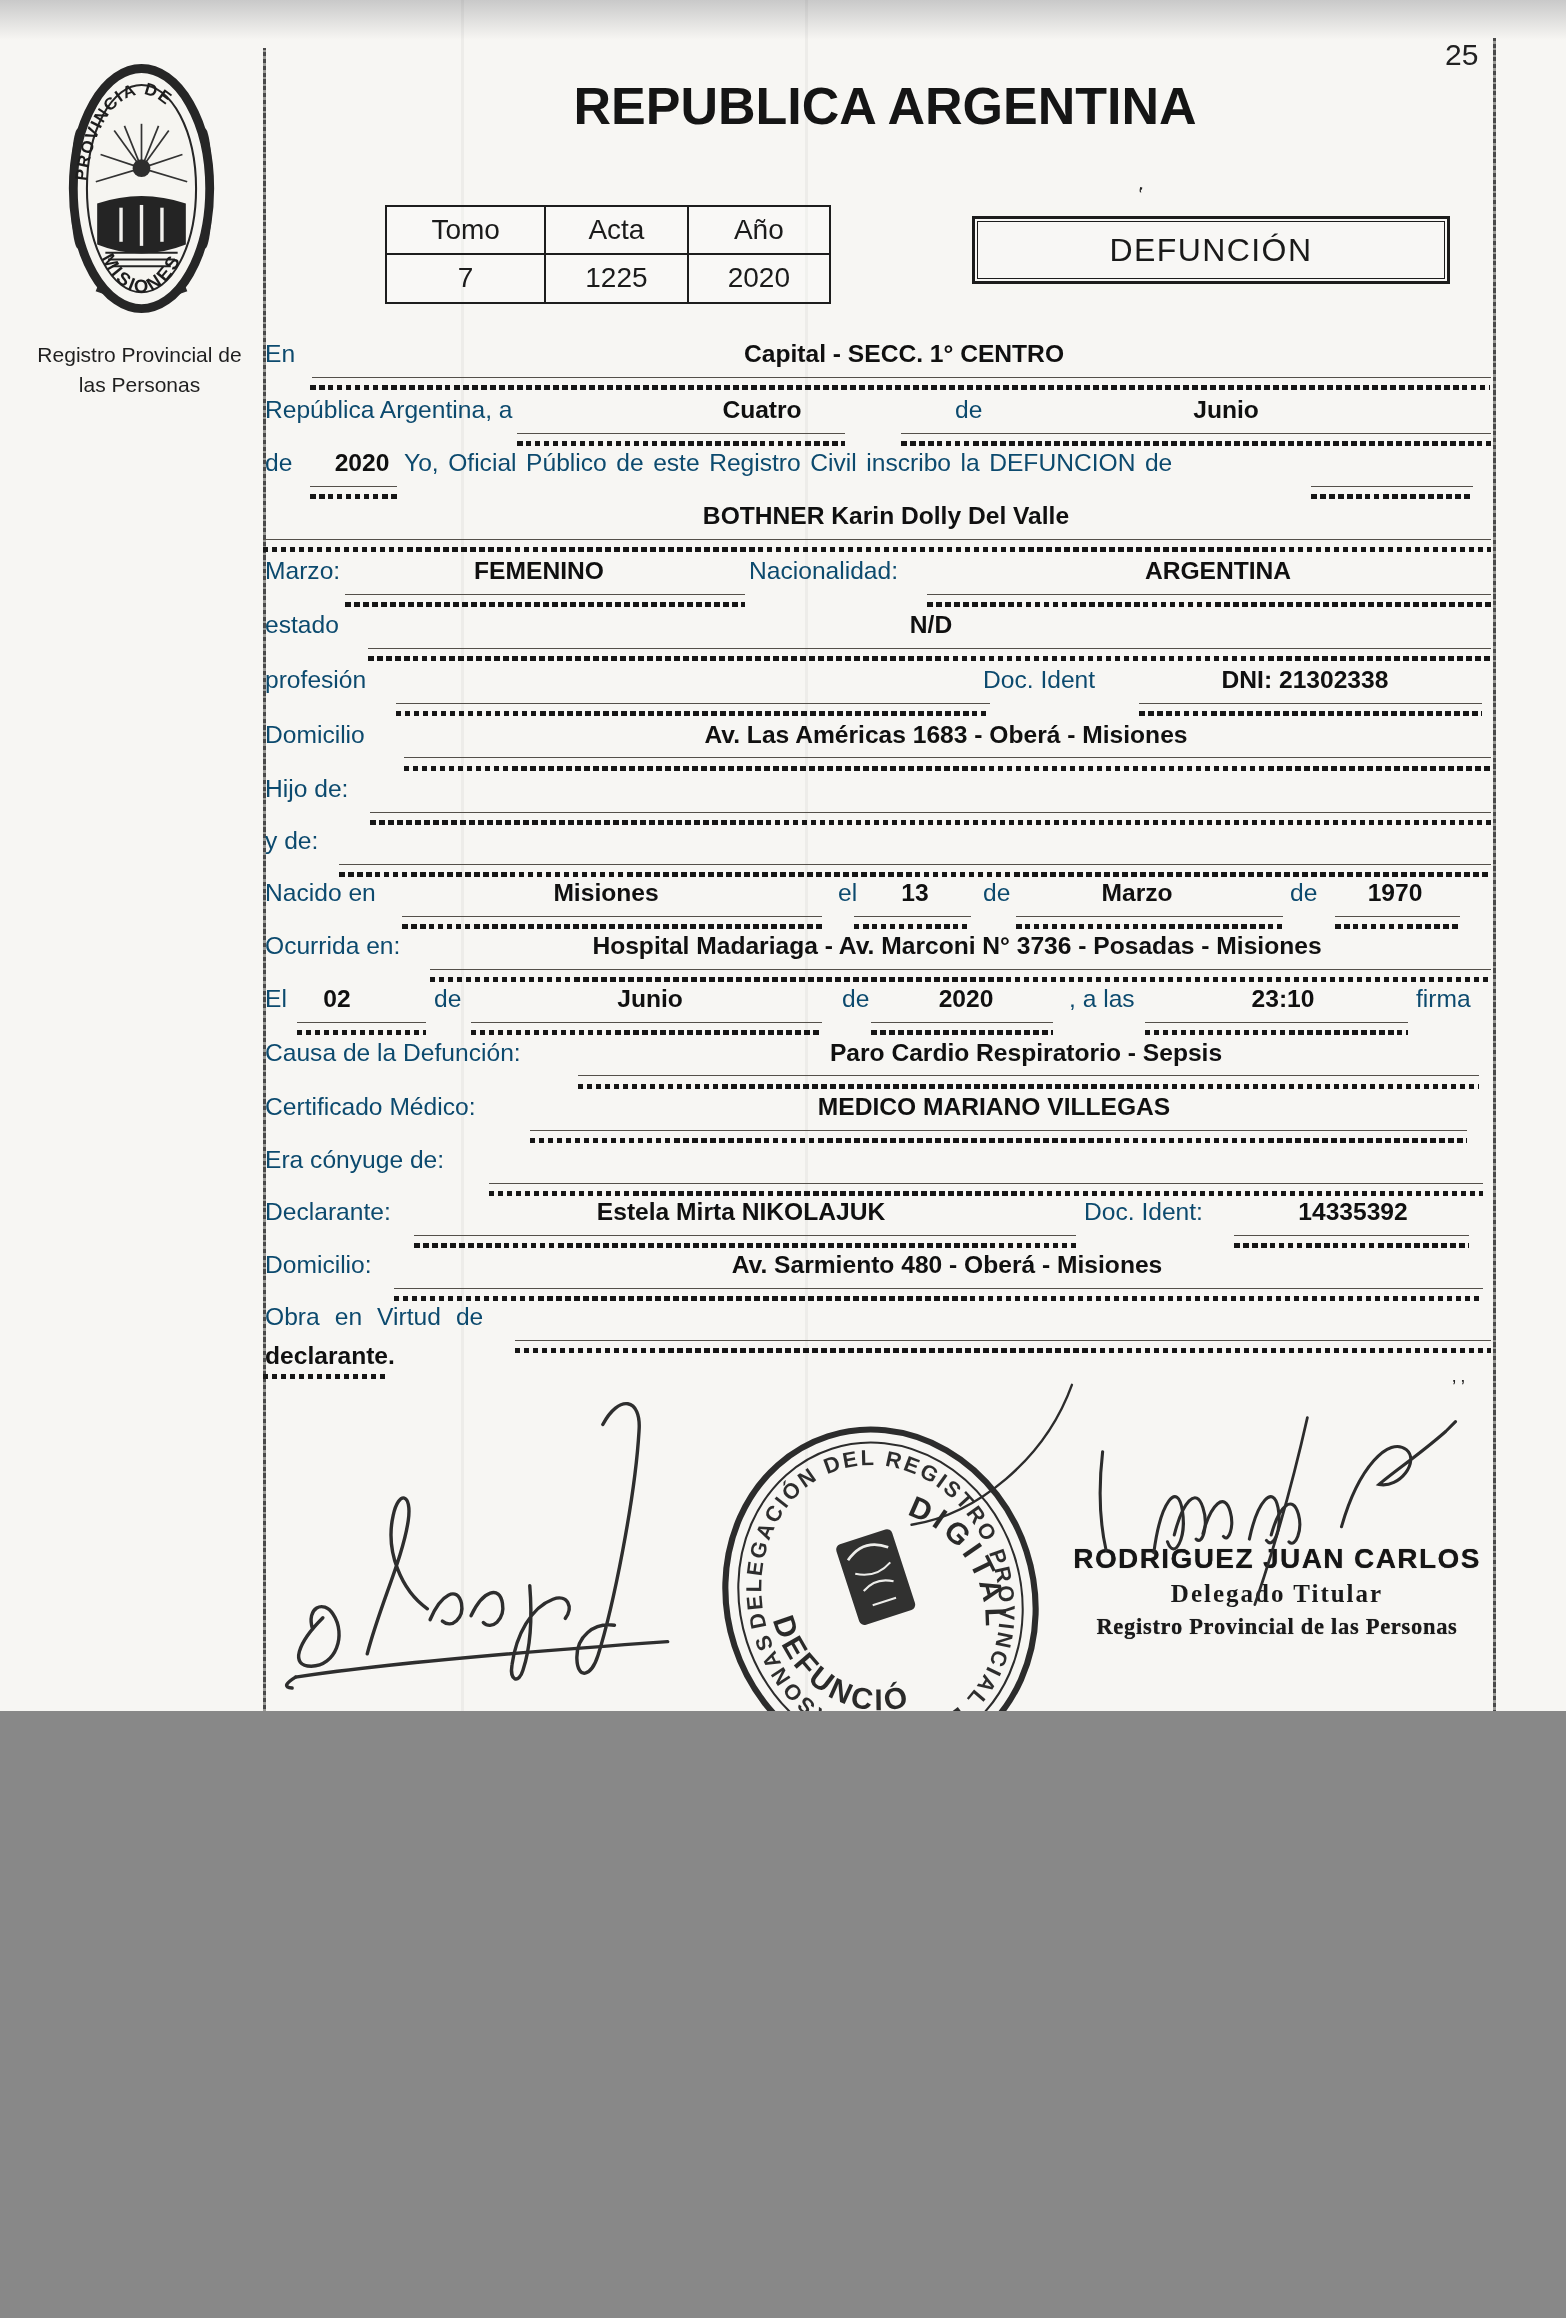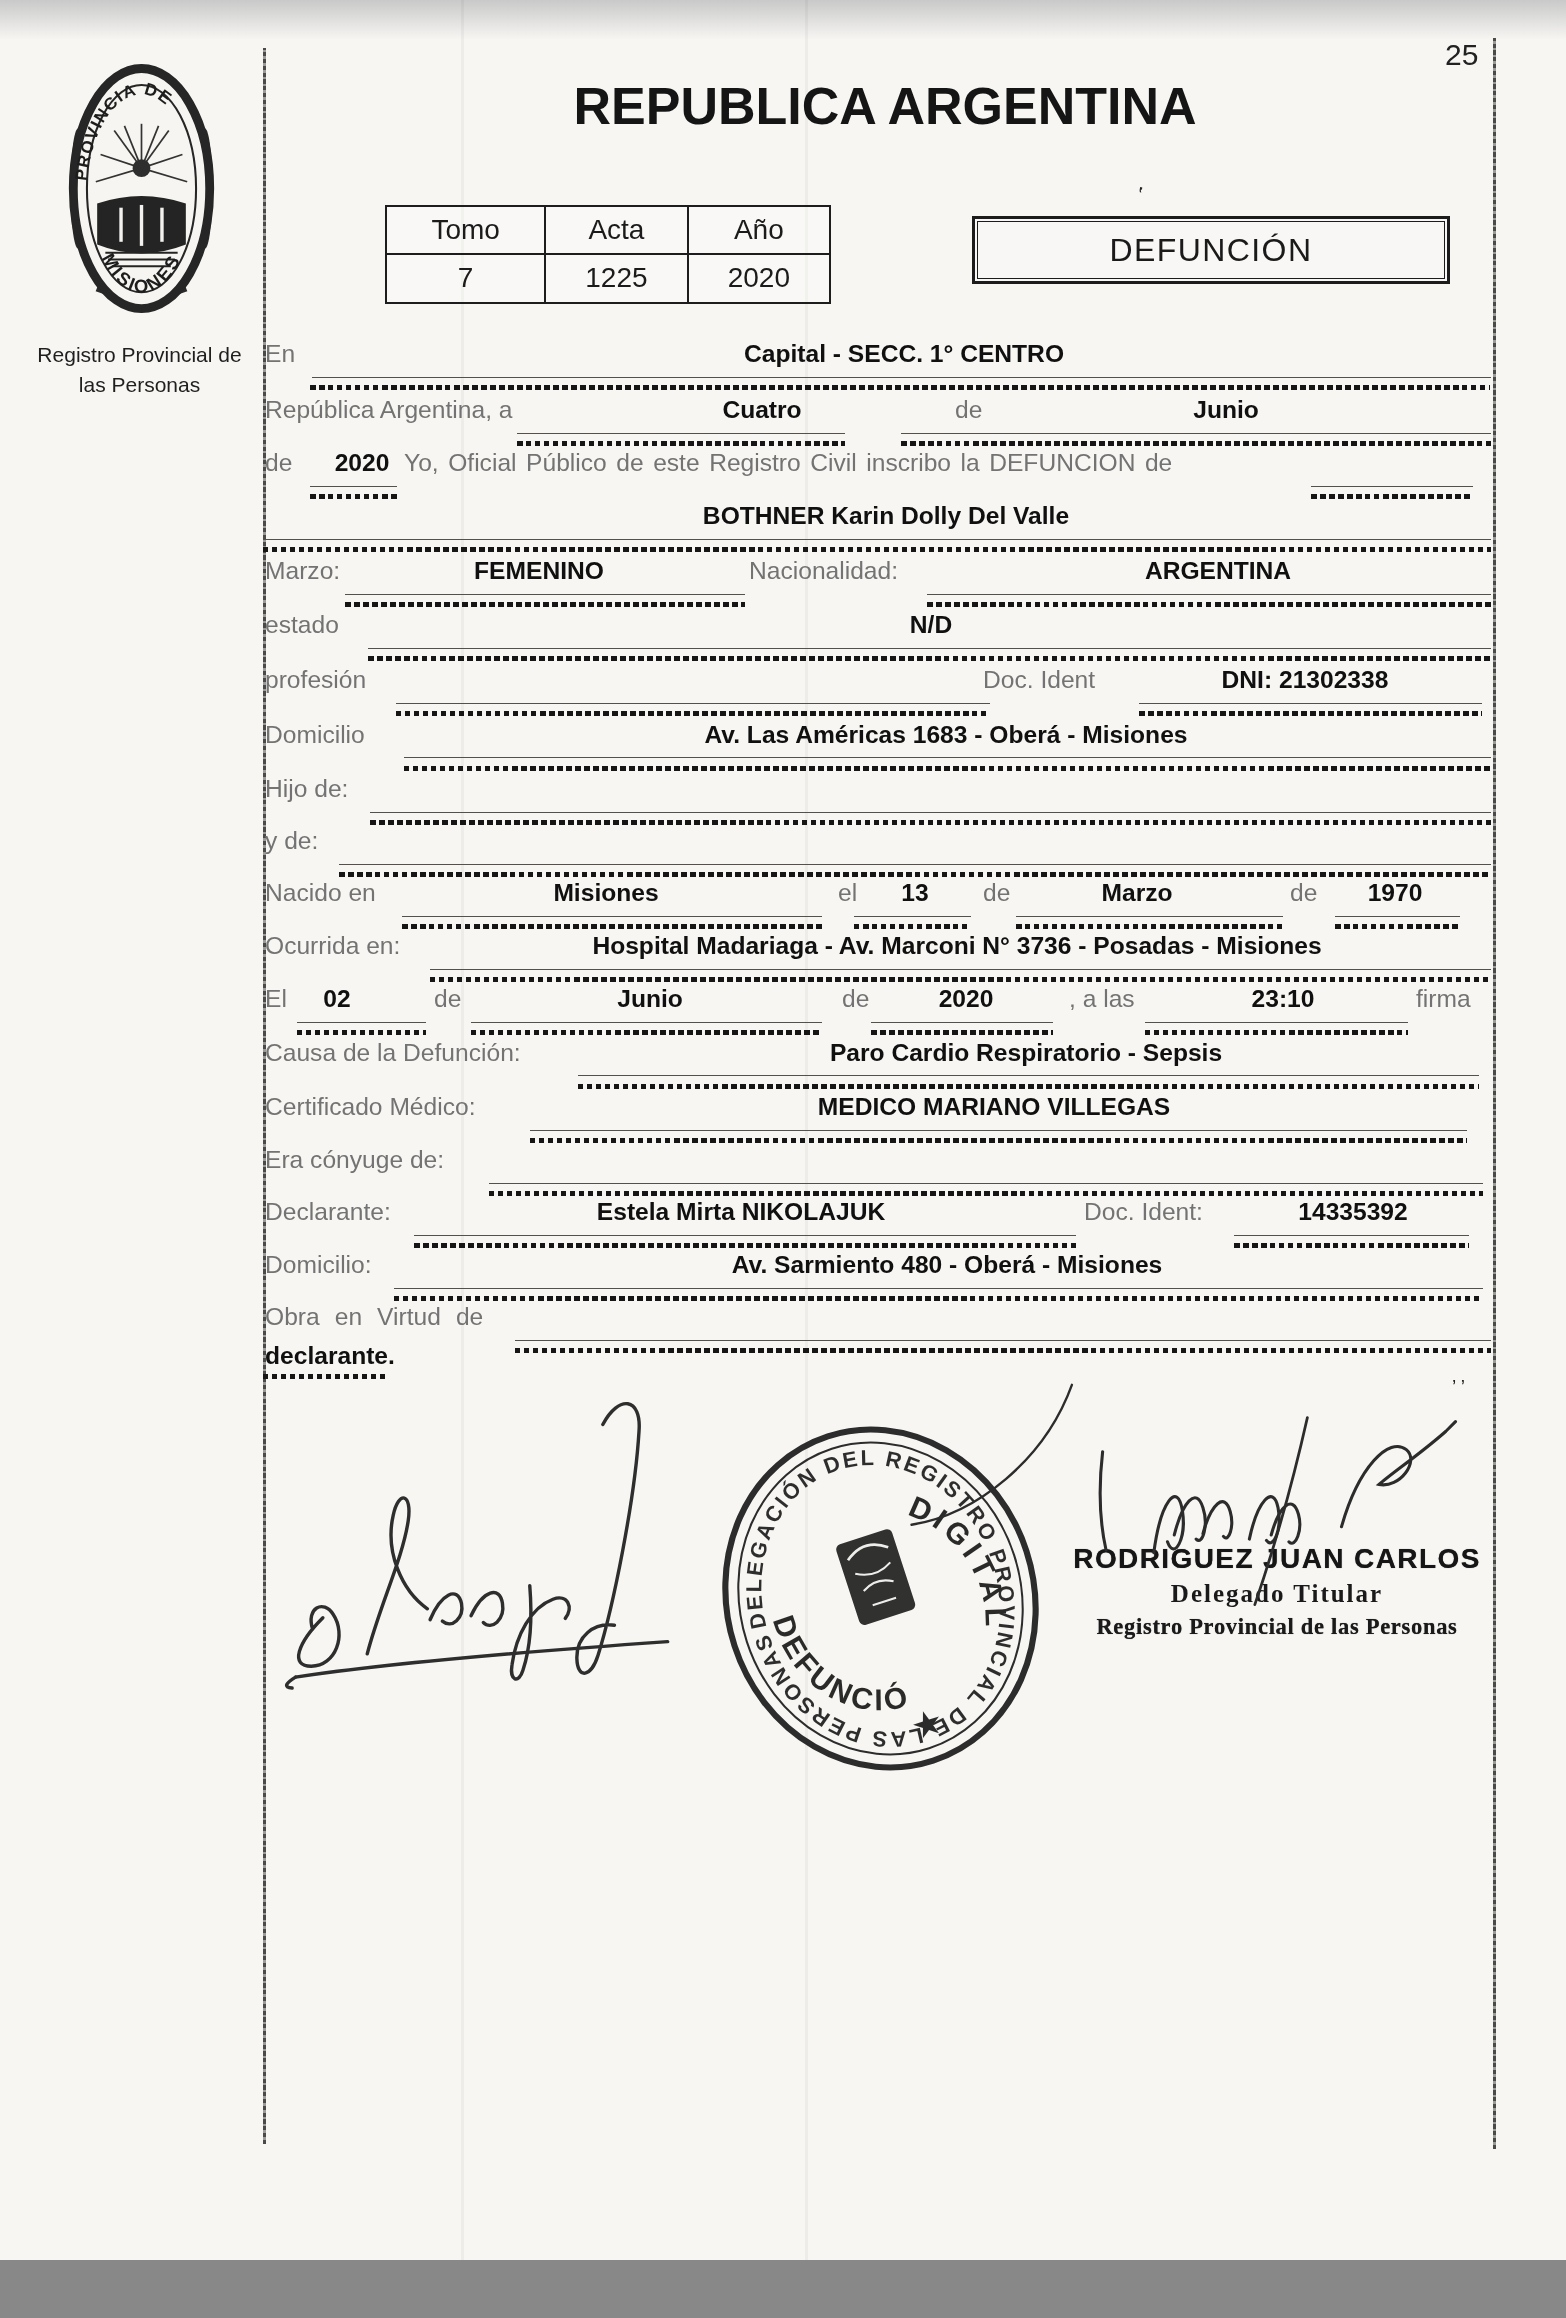--- a/index.html
+++ b/index.html
@@ -1,18 +1,18 @@
 <!DOCTYPE html>
 <html style="font-size:11px"><head>
 <meta charset="utf-8">
 <style>
   html,body{margin:0;padding:0;background:#888;}
   #page{
     position:relative;
-    width:1567px;height:2260px;
+    width:1567px;height:1711px;
     background:#f7f6f3;
     font-family:"Liberation Sans", sans-serif;
     color:#1b1b1b;
     overflow:hidden;
   }
   .topband{position:absolute;left:0;top:0;width:100%;height:40px;
     background:linear-gradient(#c9c9c9,rgba(220,220,218,0));}
   .fold{position:absolute;top:0;width:2.7px;height:100%;background:rgba(60,60,55,0.05);}
   .vrule{position:absolute;width:2.7px;
     background:repeating-linear-gradient(0deg,#4a4a4a 0 4.1px,#9a9a96 4.1px 6.8px);}
@@ -31,21 +31,21 @@
   
   .defbox{position:absolute;left:972px;top:216px;width:478px;height:68px;
     border:3.4px solid #1c1c1c;box-sizing:border-box;background:rgba(255,255,255,0.2);}
   .defbox .inner{position:absolute;inset:2px;border:1.4px solid #1c1c1c;
     display:flex;align-items:center;justify-content:center;
     font-size:32px;letter-spacing:1.4px;color:#1a1a1a;}
   
   .orgtext{position:absolute;left:27px;top:340px;width:225px;text-align:center;
     font-size:21px;line-height:30px;color:#1f1f1f;}
   
-  .lbl{position:absolute;font-size:24.6px;white-space:nowrap;color:#737373;text-align:center;}
+  .lbl{position:absolute;font-size:24.6px;white-space:nowrap;color:#0c4a6e;text-align:center;}
   .val{position:absolute;font-size:24.6px;font-weight:bold;white-space:nowrap;
     color:#101010;transform:translateX(-50%);}
   .valL{position:absolute;font-size:24.6px;font-weight:bold;white-space:nowrap;color:#101010;}
   .tl{position:absolute;height:1.4px;background:#54504a;}
   .dl{position:absolute;height:4.8px;
     background:repeating-linear-gradient(90deg,#161616 0 5.5px,transparent 5.5px 9px);}
   .mark{position:absolute;font-size:23px;color:#222;}
   
   .off-name{position:absolute;left:1277px;top:1543px;transform:translateX(-50%);
     font-size:28px;font-weight:bold;letter-spacing:1.4px;white-space:nowrap;color:#161616;

